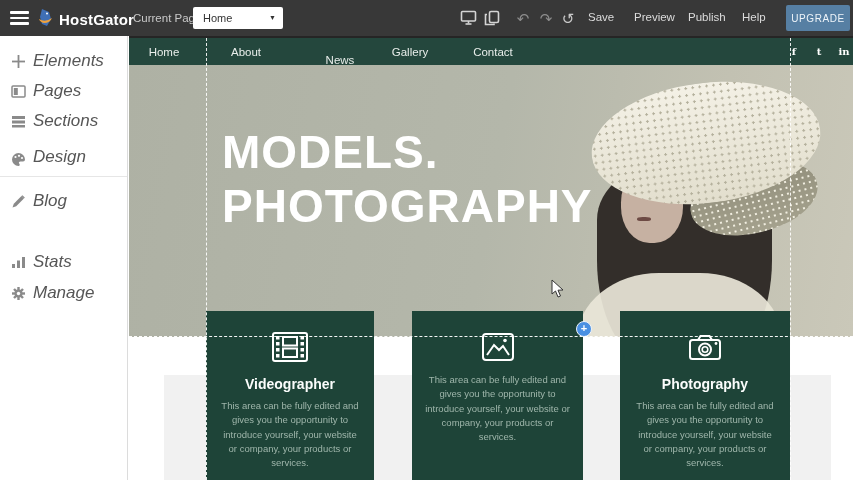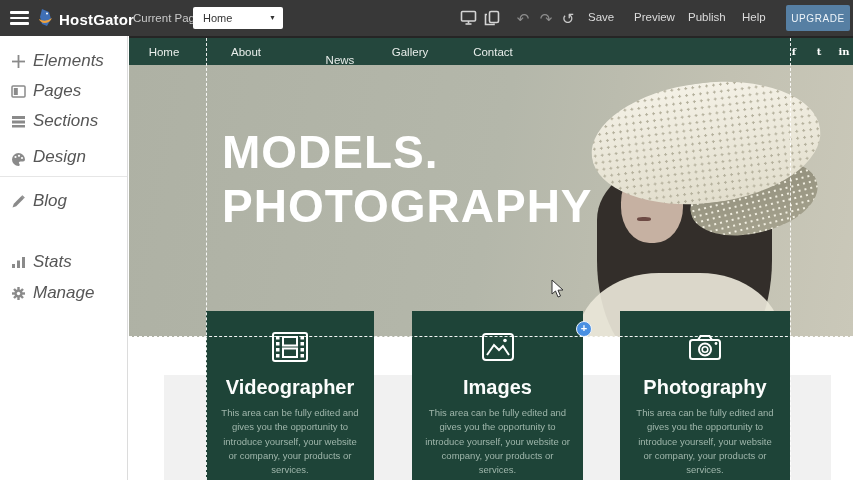--- a/index.html
+++ b/index.html
@@ -50,21 +50,21 @@
   .hero-title { position:absolute; left:93px; top:60px; color:#fff; font-size:46px; font-weight:bold; line-height:54px; letter-spacing:1px; }
 
   
   .guide-v { position:absolute; top:2px; height:442px; border-left:1px dashed rgba(255,255,255,.9); z-index:35; pointer-events:none; }
   .guide-h { position:absolute; left:0; top:300px; width:724px; border-top:1px dashed rgba(255,255,255,.95); z-index:35; pointer-events:none; }
 
   .below-panel { position:absolute; left:35px; top:339px; width:667px; height:105px; background:#f1f1f1; }
 
   .card { position:absolute; top:275px; height:169px; background:#1e4438; z-index:20; color:#fff; text-align:center; }
   .card .card-icon { margin-top:17px; height:38px; display:flex; align-items:center; justify-content:center; position:relative; }
-  .card .card-title { margin-top:10px; font-size:20px; font-weight:bold; color:#fbfdfc; }
+  .card .card-title { margin-top:10px; font-size:14px; font-weight:bold; color:#fbfdfc; }
   .card .card-body { margin:7px 13px 0; font-size:9.5px; line-height:1.5; color:#9fb6ab;text-align:center; }
   .badge-plus { position:absolute; top:-7px; right:-9px; width:16px; height:16px; border-radius:50%; background:#4a90e2; border:1.5px solid #eef3f8; color:#fff; font-size:11px; line-height:13px; font-weight:bold; }
 
   .cursor { position:absolute; left:551px; top:279px; z-index:100; pointer-events:none; }
 </style>
 </head>
 <body>
 
 <div class="stage">
 
@@ -261,21 +261,20 @@
 
     <div class="card" style="left:283px; width:171px;">
       <div class="card-icon">
         <svg width="36" height="32" viewBox="0 0 36 32">
           <rect x="3" y="3" width="30" height="26" rx="3" fill="none" stroke="#fff" stroke-width="2"></rect>
           <polyline points="7,24 14,14 19,19 23,15 29,24" fill="none" stroke="#fff" stroke-width="2"></polyline>
           <circle cx="25" cy="9.5" r="1.8" fill="#fff"></circle>
         </svg>
         <div class="badge-plus">+</div>
       </div>
-      <div class="card-title">Images</div>
       <div class="card-body">This area can be fully edited and gives you the opportunity to introduce yourself, your website or company, your products or services.</div>
     </div>
 
     <div class="card" style="left:491px; width:170px;">
       <div class="card-icon">
         <svg width="40" height="32" viewBox="0 0 40 32">
           <path d="M13 9 L15.5 5 H24.5 L27 9" fill="none" stroke="#fff" stroke-width="2"></path>
           <rect x="5" y="9" width="30" height="19" rx="2.5" fill="none" stroke="#fff" stroke-width="2"></rect>
           <circle cx="20" cy="18.5" r="6" fill="none" stroke="#fff" stroke-width="2"></circle>
           <circle cx="20" cy="18.5" r="2.8" fill="none" stroke="#fff" stroke-width="1.6"></circle>

